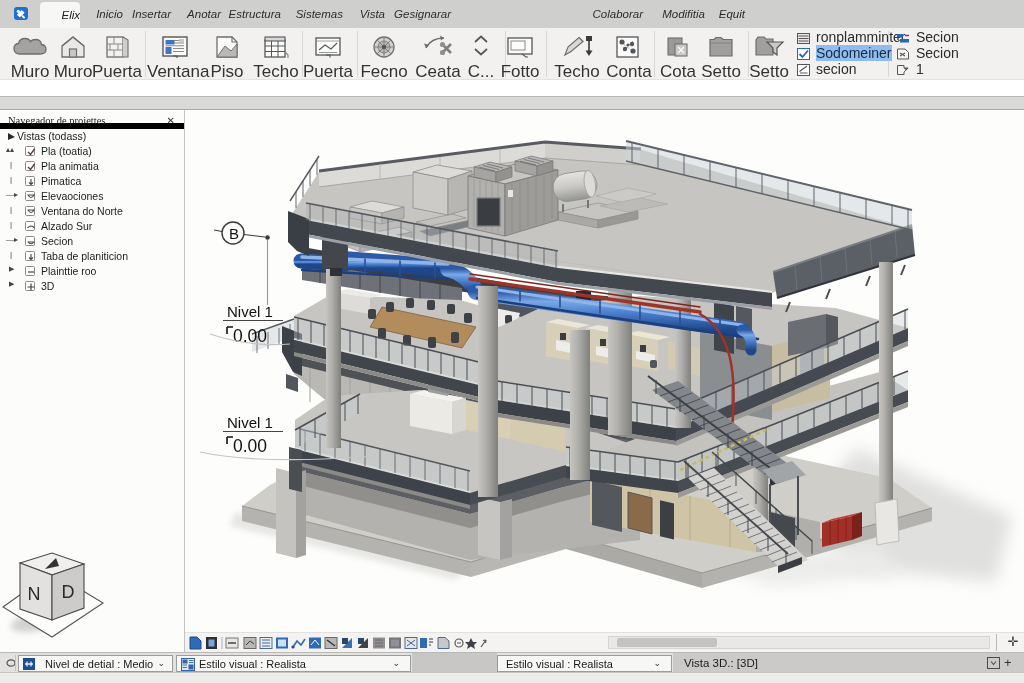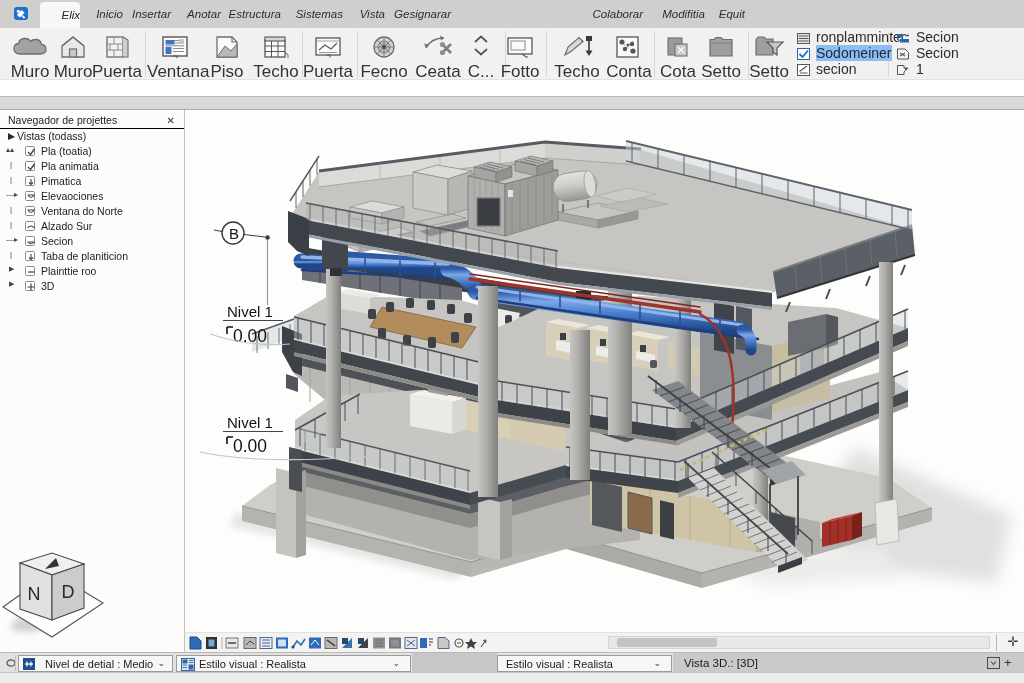--- a/index.html
+++ b/index.html
@@ -20,21 +20,21 @@
 .rsep { position:absolute; top:3px; height:46px; width:1px; background:#d8d7d5; }
 .rrow { position:absolute; font-size:14px; color:#2c2c2c; white-space:nowrap; }
 
 
 #samer { position:absolute; left:0; top:80px; width:1024px; height:16px; background:#f5f4f3; border-top:1px solid #e0dfdd; font-size:9px; color:#555; padding-left:38px; line-height:16px; }
 #grayband { position:absolute; left:0; top:96px; width:1024px; height:14px; background:#d9d9d8; border-top:1px solid #b9b9b8; border-bottom:1px solid #ababaa; }
 
 
 #main { position:absolute; left:0; top:110px; width:1024px; height:542px; background:#fdfdfc; }
 #panel { position:absolute; left:0; top:0; width:185px; height:542px; background:#fcfcfb; border-right:1px solid #c2c2c1; }
-#phead { position:absolute; left:0; top:2px; width:184px; height:17px; border-bottom:1px solid #000000; font-size:10.5px; color:#222; padding-left:8px; line-height:17px; }
+#phead { position:absolute; left:0; top:2px; width:184px; height:17px; border-bottom:6px solid #000000; font-size:10.5px; color:#222; padding-left:8px; line-height:17px;font-family:Liberation Serif, serif; }
 #phead .x { position:absolute; right:9px; top:0; font-size:10px; color:#333; }
 .trow { position:absolute; left:0; width:184px; height:15px; font-size:10.5px; color:#1c1c1c;text-align:right; }
 .trow .txt { position:absolute; left:41px; top:1px; }
 .trow .pre { position:absolute; left:6px; top:1px; font-size:8px; color:#444; }
 .cb { position:absolute; left:25px; top:2px; width:10px; height:10px; border:1px solid #8a8a88; border-radius:1.5px; background:#fff; }
 .cb svg { position:absolute; left:0; top:0; }
 
 #canvas { position:absolute; left:186px; top:0; width:838px; height:542px; background:#fdfdfc; }
 
 

